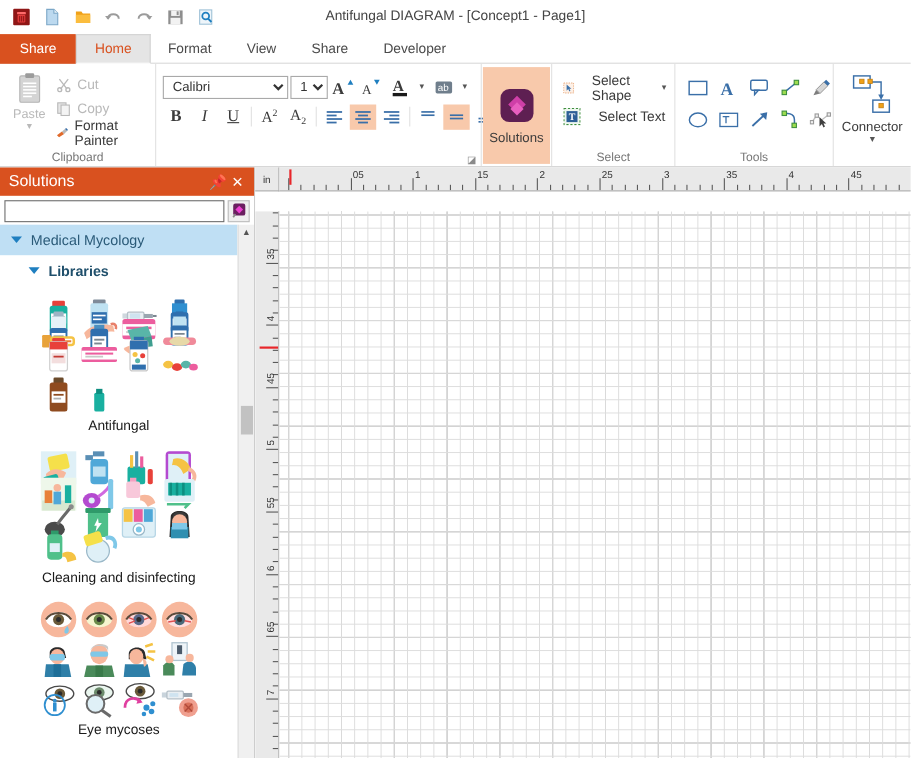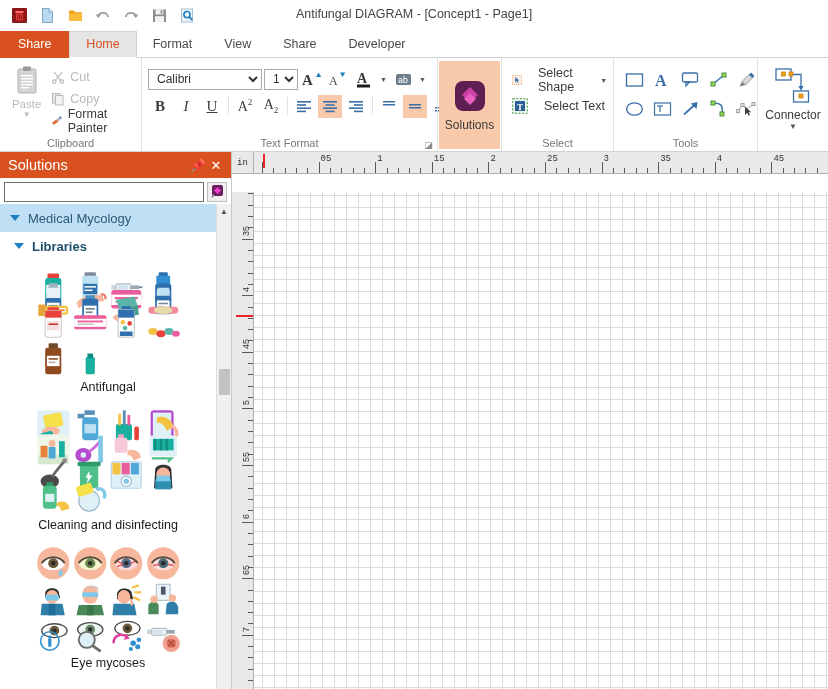--- a/index.html
+++ b/index.html
@@ -167,21 +167,21 @@
     width:20px; height:20px; background:#efefef; border:1px solid #bdbdbd;
     display:flex; align-items:center; justify-content:center;
   }
   .panel-body { flex:1; display:flex; overflow:hidden; position:relative; }
   .panel-scroll-area { flex:1; overflow:hidden; position:relative; }
   .tree-node {
     display:flex; align-items:center; gap:8px;
     height:28px; padding-left:10px; font-size:13px; color:#2a5a78;
   }
   .tree-node.selected { background:#bfdff4; }
-  .tree-node.sub { padding-left:14px; font-weight:bold; color:#1f4f6b; }
+  .tree-node.sub { padding-left:26px; font-weight:bold; color:#1f4f6b; }
   .tri { width:0;height:0; border-left:5px solid transparent;
          border-right:5px solid transparent; border-top:6px solid #1f7fc0; }
 
   .lib-list { padding-top:8px; }
   .lib-item { display:flex; flex-direction:column; align-items:center; margin-bottom:12px; }
   .lib-thumb {
     width:148px; height:110px; display:grid;
     grid-template-columns:repeat(4,1fr); grid-template-rows:repeat(3,1fr);
     gap:2px; padding:2px;
   }
@@ -192,21 +192,21 @@
     position:relative; display:flex; flex-direction:column; align-items:center;
   }
   .vs-arrow { height:15px; width:15px; display:flex; align-items:center;
               justify-content:center; font-size:8px; color:#555; }
   .vs-thumb {
     position:absolute; left:2px; width:11px; background:#c2c2c2;
   }
 
   
   .canvas-wrap { flex:1; display:flex; flex-direction:column; background:#fff; }
-  .ruler-row { display:flex; height:40px;font-family:Liberation Mono, monospace; }
+  .ruler-row { display:flex; height:40px; }
   .ruler-corner {
     width:22px; height:22px; background:#e9e9e9;
     border-right:1px solid #b0b0b0; border-bottom:1px solid #b0b0b0;
     font-size:9px; color:#333; display:flex; align-items:center; justify-content:center;
   }
   .hruler { flex:1; height:22px; background:#e9e9e9;
             border-bottom:1px solid #b0b0b0; position:relative; overflow:hidden; }
   .canvas-row { flex:1; display:flex; overflow:hidden; }
   .vruler { width:22px; background:#e9e9e9; border-right:1px solid #b0b0b0;
             position:relative; overflow:hidden; }
@@ -445,21 +445,20 @@
             <rect x="6.8" y="7.6" width="4.4" height="1.3" fill="#3a6fa8"></rect>
             <rect x="6.8" y="10.2" width="4.4" height="1.3" fill="#3a6fa8"></rect>
             <path d="M9 0.5 L11 2.4 L7 2.4 Z" fill="#3a6fa8"></path>
             <path d="M9 17.5 L11 15.6 L7 15.6 Z" fill="#3a6fa8"></path>
             <path d="M0.5 9 L2.4 7 L2.4 11 Z" fill="#3a6fa8"></path>
             <path d="M17.5 9 L15.6 7 L15.6 11 Z" fill="#3a6fa8"></path>
           </svg>
         </div>
       </div>
     </div>
-    <div class="rgroup-label">Text Format</div>
     <div class="dlg-launch">◪</div>
   </div>
 
   <div class="rgroup" style="width:64px; padding:3px 1px 0 1px;">
     <div class="rgroup-body">
       <div class="solutions-btn">
         <svg width="36" height="36" viewBox="0 0 36 36">
           <rect x="3" y="3" width="30" height="30" rx="8" fill="#5e1f52"></rect>
           <path d="M18 9 L26 17 L18 25 L10 17 Z" fill="#cf3fa8"></path>
           <path d="M18 15 L24 21 L18 27 L12 21 Z" fill="#e85fc0"></path>

